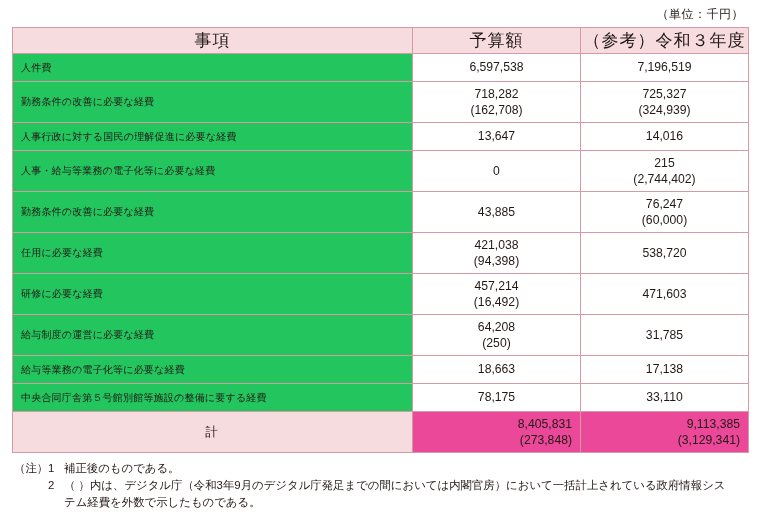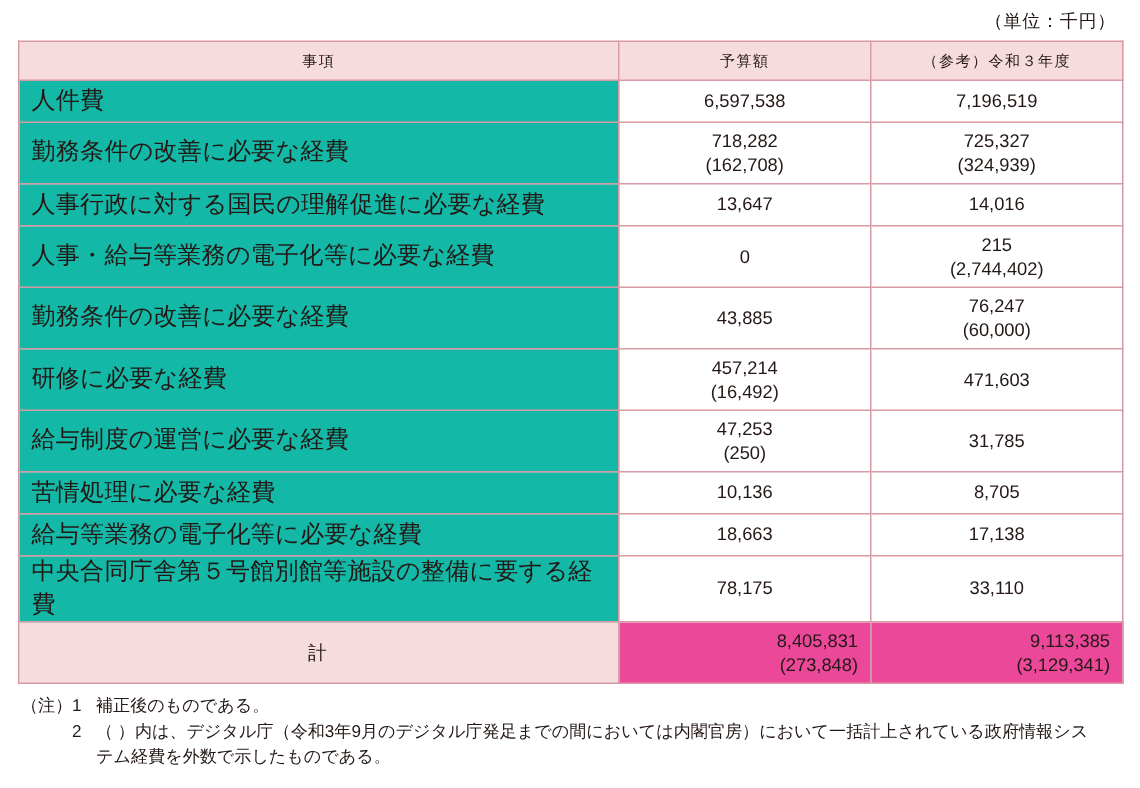--- a/index.html
+++ b/index.html
@@ -36,32 +36,32 @@
     border: 1px solid #c9818c;
   }
   table.budget th, table.budget td {
     border: 1px solid #d79aa4;
     padding: 0;
     vertical-align: middle;
   }
   thead th {
     background: #f6dcdf;
     font-weight: normal;
-    font-size: 10px;
+    font-size: 17px;
     height: 25px;
     letter-spacing: 1px;
   }
   .col-item { width: 400px; }
   .col-budget { width: 168px; }
   .col-ref { width: 168px; }
 
   tbody td.item {
-    background: #14b8a6;
+    background: #22c55e;
     padding: 0 8px;
-    font-size: 16px;
+    font-size: 10px;
     letter-spacing: 0.2px;
     line-height: 1.35;
   }
   tbody td.num {
     background: #ffffff;
     text-align: center;
     padding: 0 8px;
     font-size: 12.2px;
     line-height: 1.35;
   }
@@ -176,46 +176,47 @@
           <td class="item">勤務条件の改善に必要な経費</td>
           <td class="num">
             <span class="sub">43,885</span>
           </td>
           <td class="num">
             <span class="sub">76,247</span>
             <span class="sub">(60,000)</span>
           </td>
         </tr>
         <tr class="r2">
+          <td class="item">任用に必要な経費</td>
+          <td class="num">
+            <span class="sub">421,038</span>
+            <span class="sub">(94,398)</span>
+          </td>
+          <td class="num">
+            <span class="sub">538,720</span>
+          </td>
+        </tr>
+        <tr class="r2">
           <td class="item">研修に必要な経費</td>
           <td class="num">
             <span class="sub">457,214</span>
             <span class="sub">(16,492)</span>
           </td>
           <td class="num">
             <span class="sub">471,603</span>
           </td>
         </tr>
         <tr class="r2">
           <td class="item">給与制度の運営に必要な経費</td>
           <td class="num">
-            <span class="sub">47,253</span>
+            <span class="sub">64,208</span>
             <span class="sub">(250)</span>
           </td>
           <td class="num">
             <span class="sub">31,785</span>
-          </td>
-        </tr>
-        <tr class="r1">
-          <td class="item">苦情処理に必要な経費</td>
-          <td class="num">
-            <span class="sub">10,136</span>
-          </td>
-          <td class="num">
-            <span class="sub">8,705</span>
           </td>
         </tr>
         <tr class="r1">
           <td class="item">給与等業務の電子化等に必要な経費</td>
           <td class="num">
             <span class="sub">18,663</span>
           </td>
           <td class="num">
             <span class="sub">17,138</span>
           </td>

